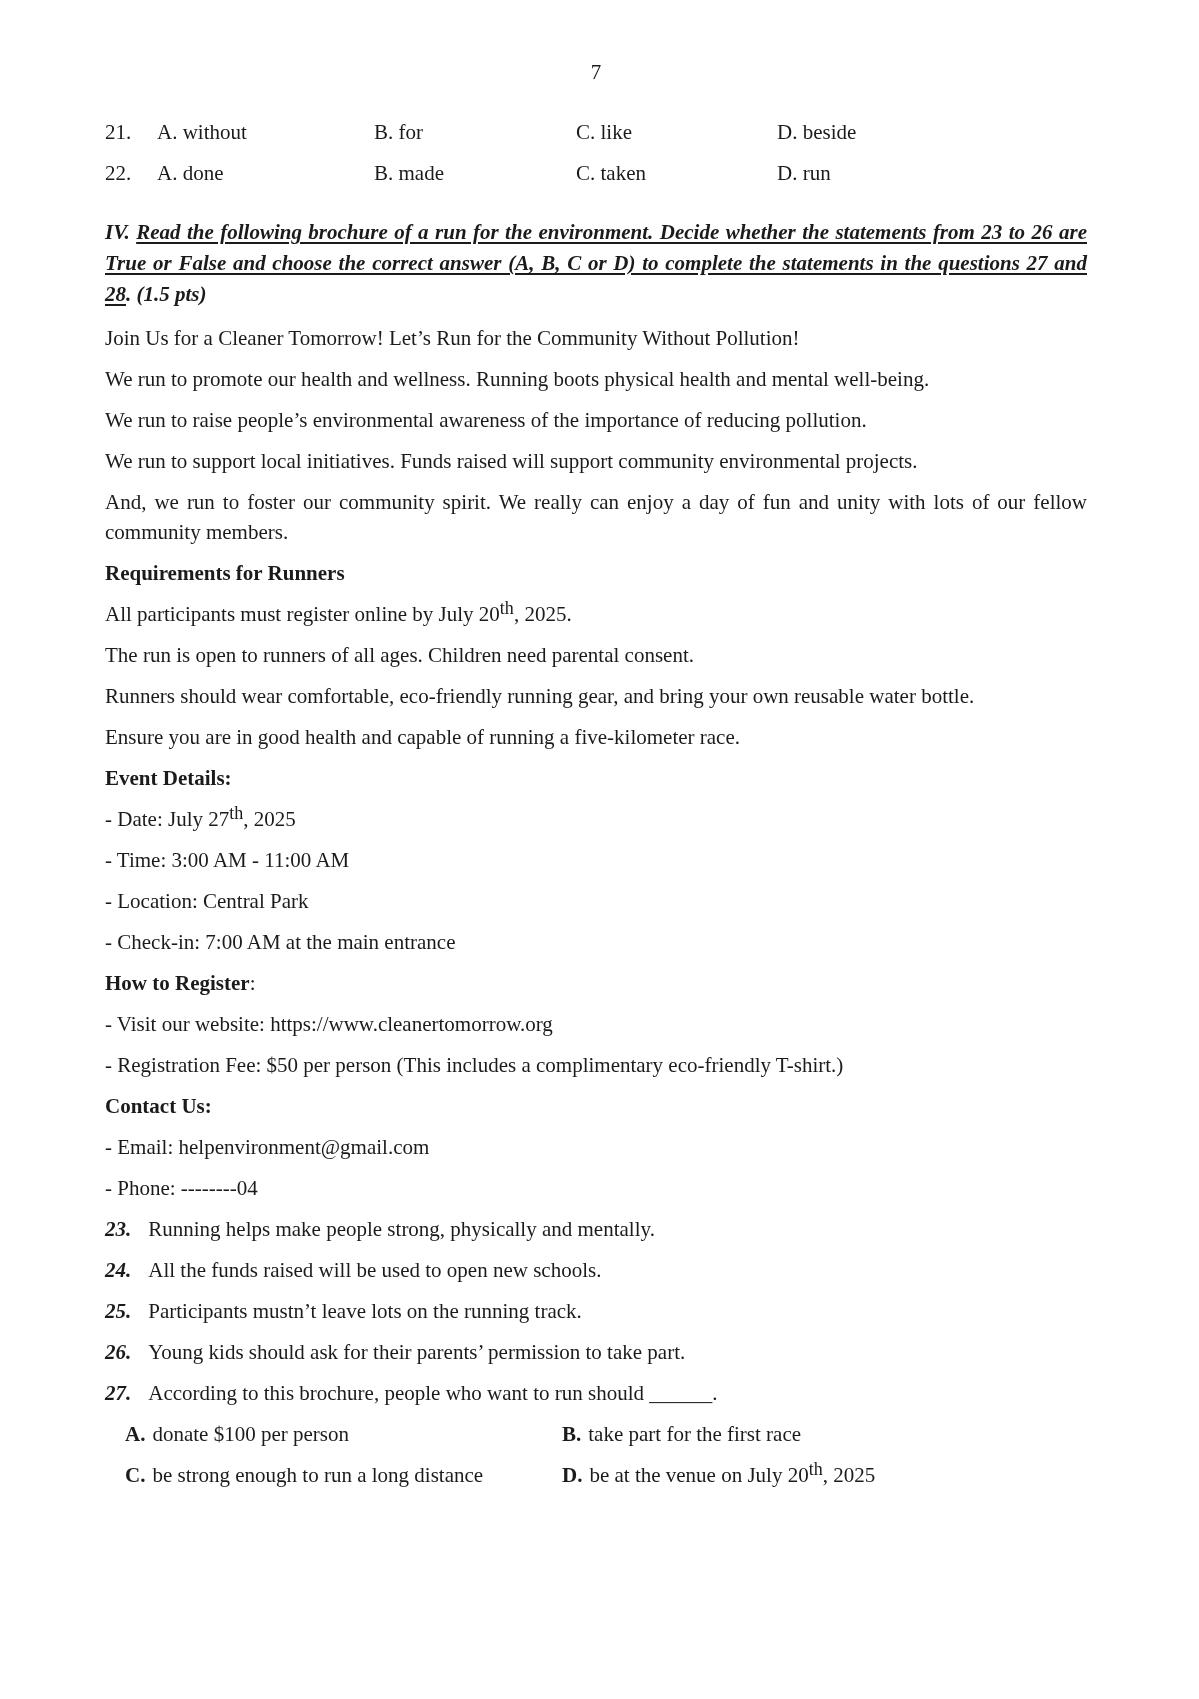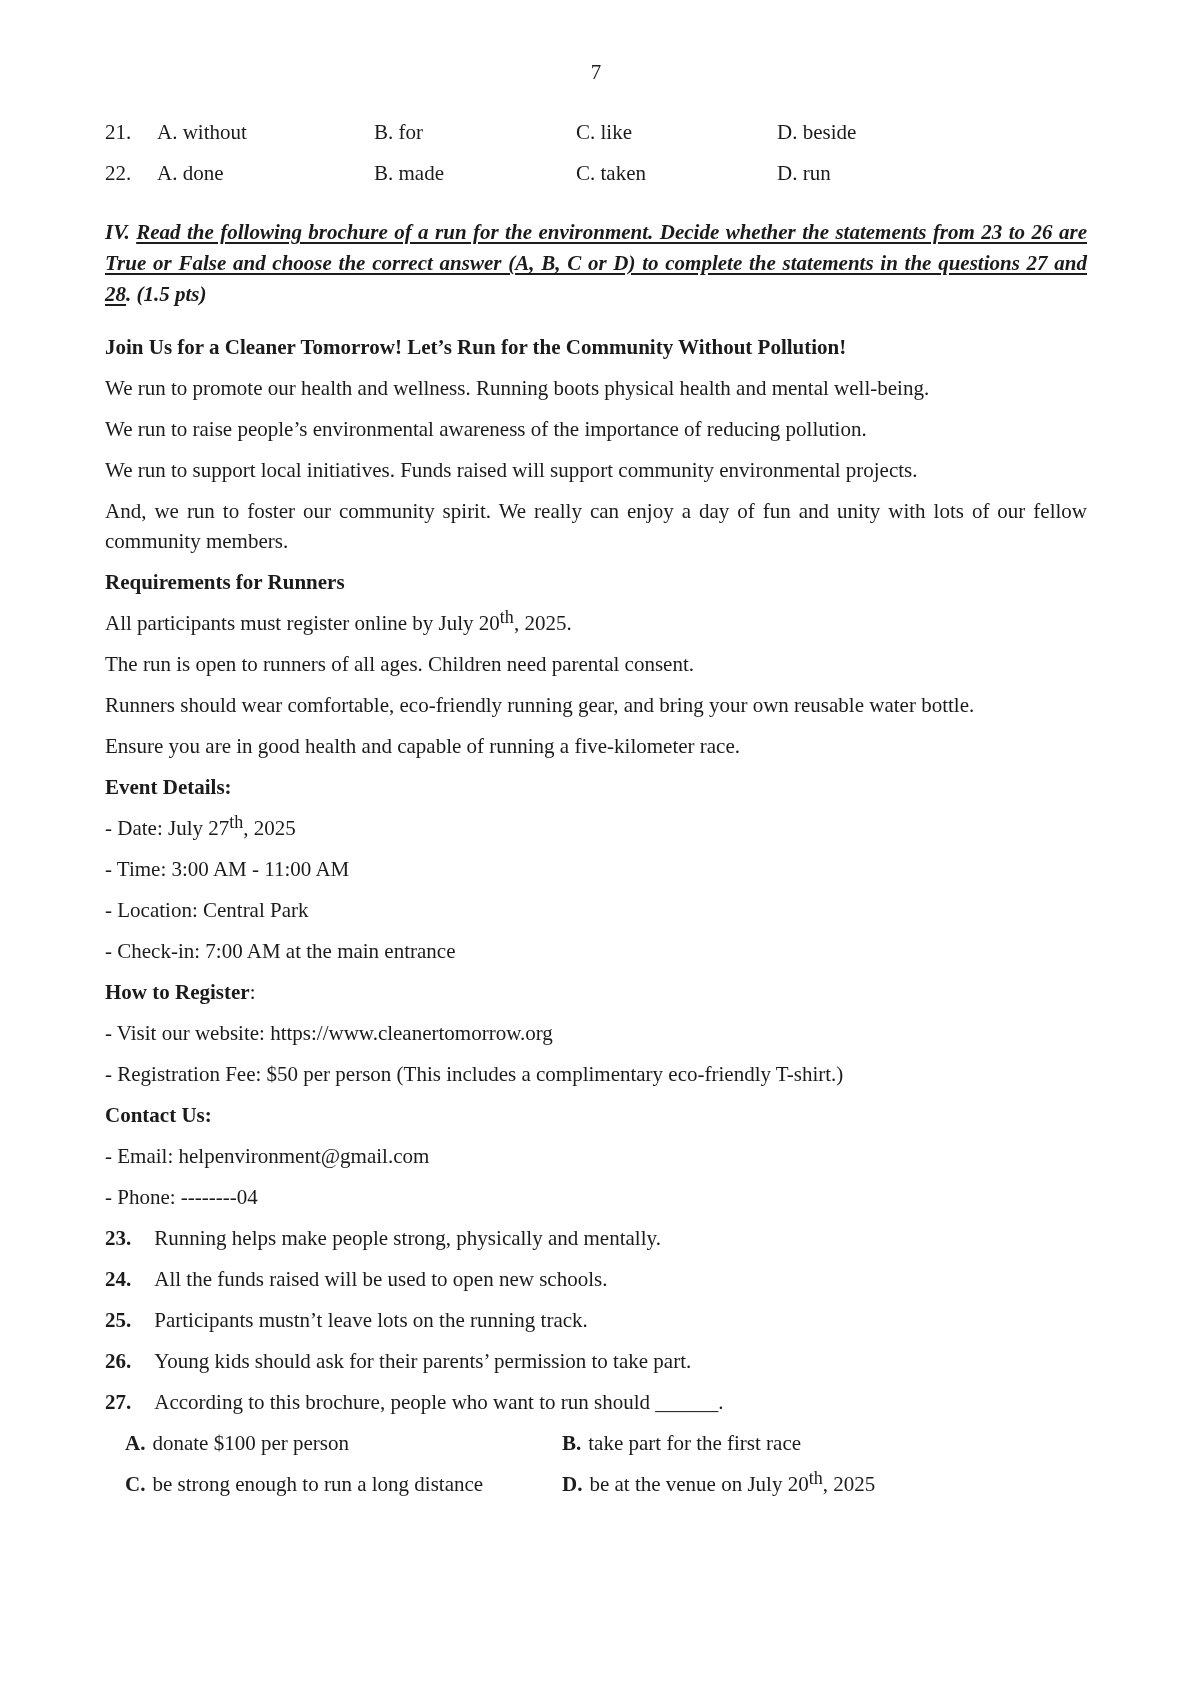--- a/index.html
+++ b/index.html
@@ -33,27 +33,27 @@
     line-height: 31px;
     text-align: justify;
     margin: 29px 0 11px 0;
   }
   .section-heading .u {
     text-decoration: underline;
     text-decoration-thickness: 2px;
     text-underline-offset: 3px;
   }
   .brochure-title {
-    font-weight: bold;
-    margin-top: 22px;
+    font-weight: normal;
+    margin-top: 13px;
   }
   .para { text-align: justify; }
   .bold-heading { font-weight: bold; }
   sup.ord { font-size: 18px; line-height: 0; vertical-align: 7px; }
-  .qnum { font-weight: bold; margin-right: 23px; }
+  .qnum { font-weight: bold; margin-right: 17px; font-style: italic; }
   .opt-row { display: flex; padding-left: 20px; }
   .opt-cell { width: 437px; }
   .opt-cell.last { width: auto; flex: 1; }
   .opt-label { font-weight: bold; margin-right: 7px; }
 </style>
 </head>
 <body>
 
 <div class="doc-page">
 

